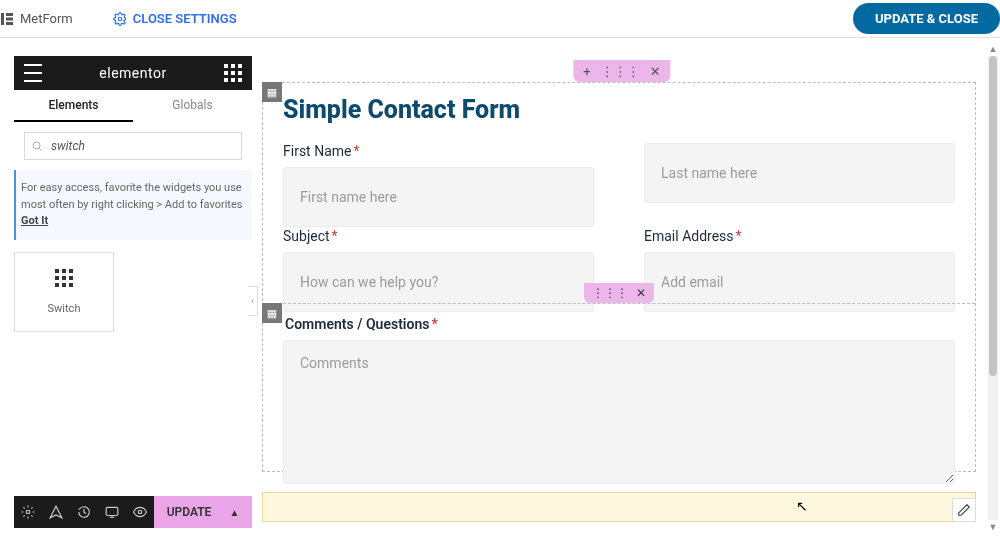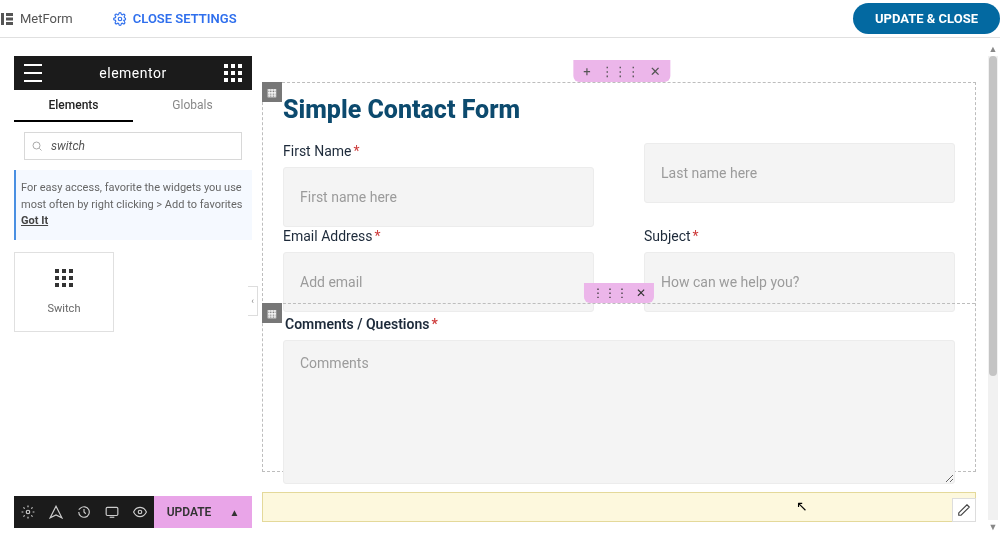--- a/index.html
+++ b/index.html
@@ -211,26 +211,26 @@
         <label><span>First Name</span><span class="req">*</span></label>
         <input type="text" placeholder="First name here" style="">
       </div>
       <div class="field">
         <input type="text" placeholder="Last name here" style="">
       </div>
     </div>
 
     <div class="row row2">
       <div class="field">
+        <label><span>Subject</span><span class="req">*</span></label>
+        <input type="text" placeholder="How can we help you?" style="">
+      </div>
+      <div class="field">
         <label><span>Email Address</span><span class="req">*</span></label>
         <input type="text" placeholder="Add email" style="">
-      </div>
-      <div class="field">
-        <label><span>Subject</span><span class="req">*</span></label>
-        <input type="text" placeholder="How can we help you?" style="">
       </div>
     </div>
 
     <div class="sub-toolbar">
       <span>⋮⋮⋮</span>
       <span>✕</span>
     </div>
 
     <div class="section2">
       <div class="section2-handle">▦</div>

